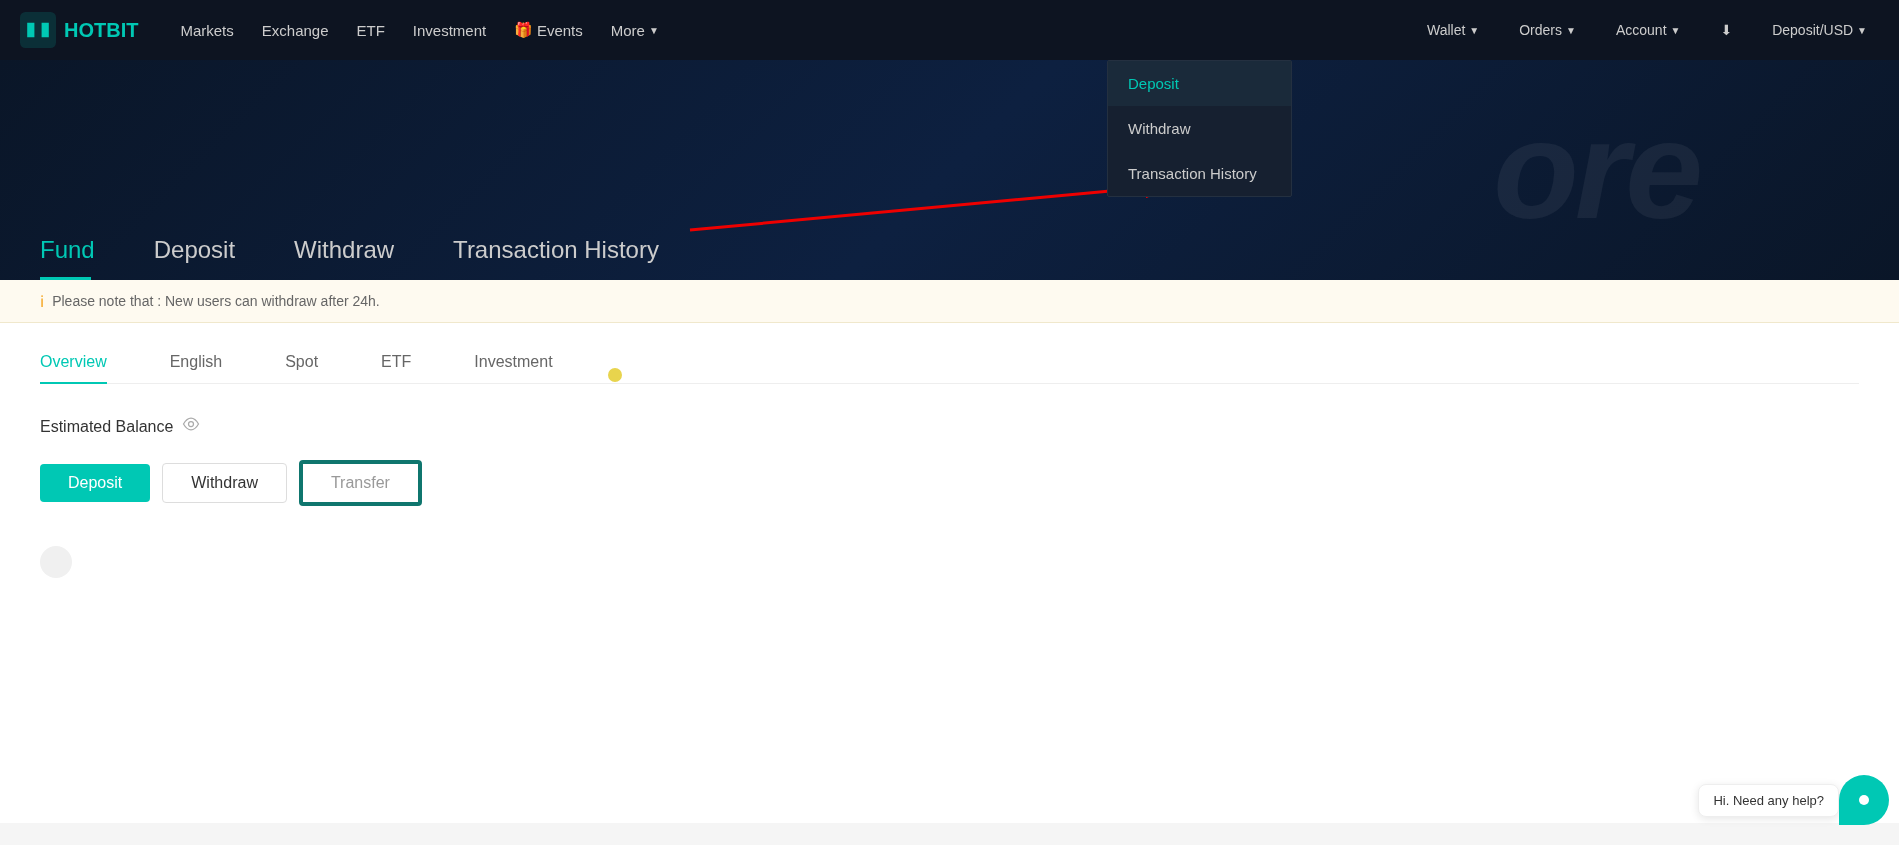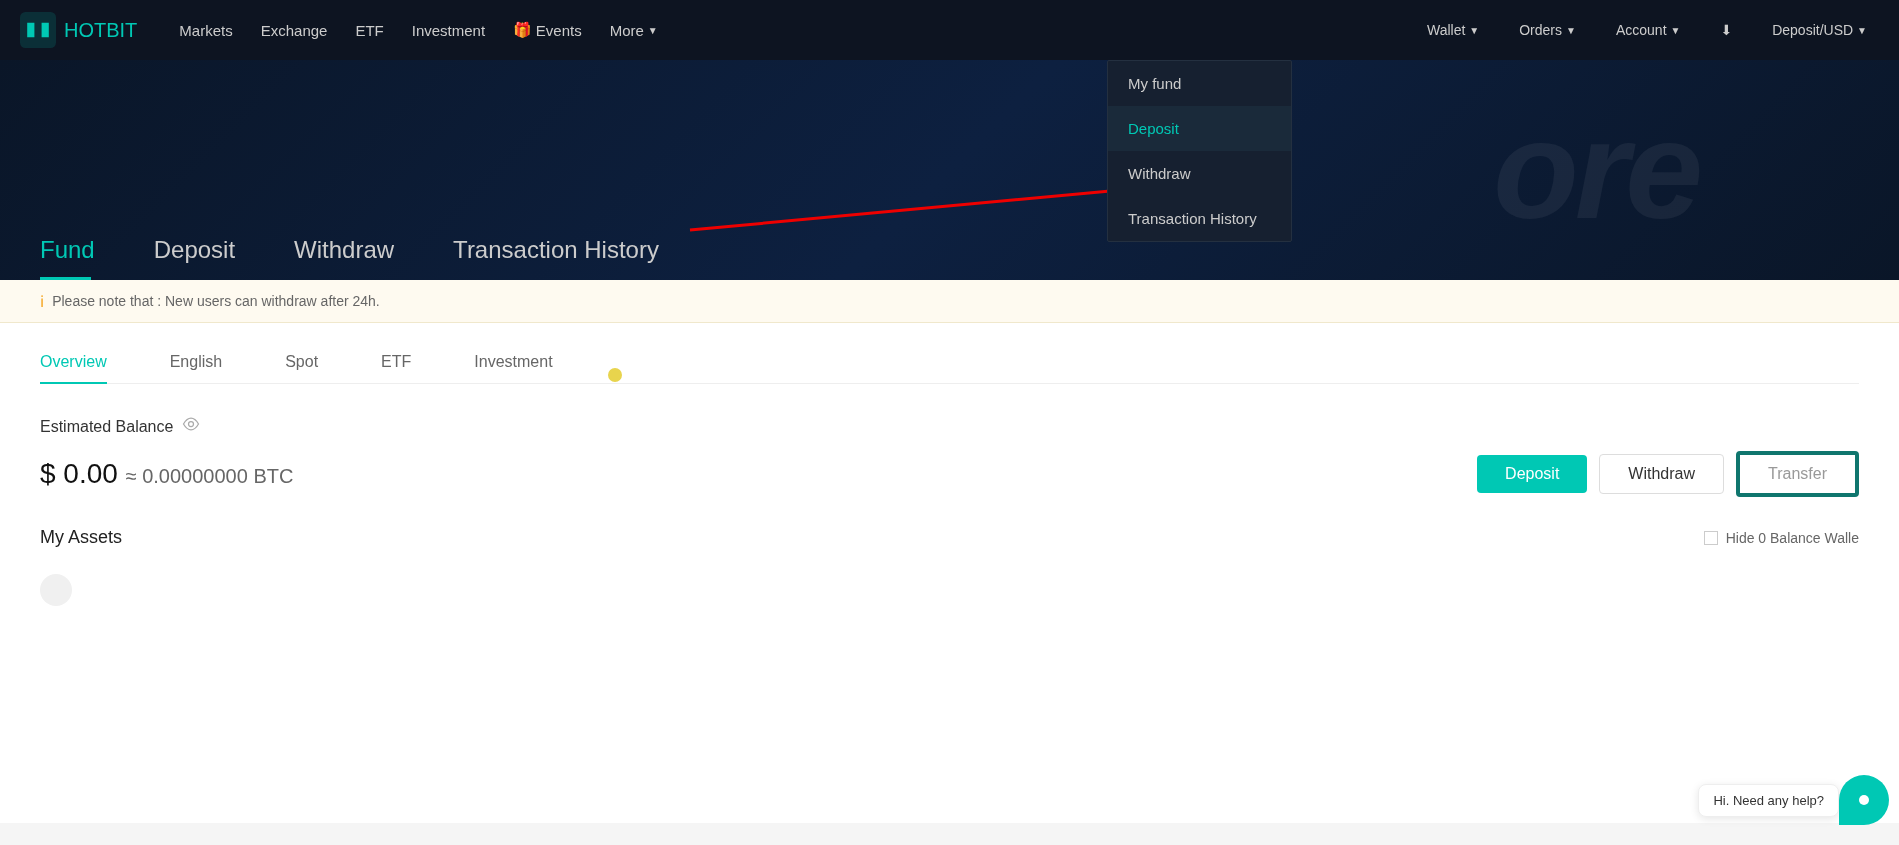--- a/index.html
+++ b/index.html
@@ -175,21 +175,21 @@
     .balance-section {
       margin-top: 20px;
       margin-bottom: 30px;
     }
     .balance-label {
       display: flex;
       align-items: center;
       gap: 8px;
       color: #333;
       font-size: 16px;
-      margin-bottom: 12px;
+      margin-bottom: 21px;
     }
     .eye-icon {
       color: #999;
       cursor: pointer;
       font-size: 18px;
     }
     .balance-row {
       display: flex;
       align-items: center;
       justify-content: space-between;
@@ -311,21 +311,21 @@
   </style>
 </head>
 <body>
 
 <nav class="navbar">
   <div class="logo">
     <svg class="logo-icon" viewBox="0 0 40 40" fill="none" xmlns="http://www.w3.org/2000/svg">
       <rect width="40" height="40" rx="6" fill="#00c8b4" opacity="0.15"></rect>
       <path d="M8 12 L16 12 L16 20 L24 20 L24 12 L32 12 L32 28 L24 28 L24 20 L16 20 L16 28 L8 28 Z" fill="#00c8b4"></path>
     </svg>
-    <span style="color:#00c8b4; font-size:20px; font-weight:400;">HOTBIT</span>
+    <span style="color:#00c8b4; font-size:20px; font-weight:700;">HOTBIT</span>
   </div>
 
   <div class="nav-links">
     <span class="nav-link">Markets</span>
     <span class="nav-link">Exchange</span>
     <span class="nav-link">ETF</span>
     <span class="nav-link">Investment</span>
     <span class="nav-link">
       🎁 <span>Events</span>
     </span>
@@ -349,21 +349,20 @@
       <span style="font-size:10px;">▼</span>
     </span>
     <span class="nav-link">⬇</span>
     <span class="nav-link">
       <span>Deposit/USD</span>
       <span style="font-size:10px;">▼</span>
     </span>
   </div>
 
   <div class="dropdown-overlay">
-    <span class="dropdown-item">My fund</span>
     <span class="dropdown-item active">Deposit</span>
     <span class="dropdown-item">Withdraw</span>
     <span class="dropdown-item">Transaction History</span>
   </div>
 </nav>
 
 <div class="hero" style="position:relative;">
   <div class="hero-watermark">ore</div>
 
   <svg style="position:absolute;top:0;left:0;width:100%;height:100%;pointer-events:none;z-index:10;" viewBox="0 0 1899 220">
@@ -405,43 +404,29 @@
       <span>Estimated Balance</span>
       <span class="eye-icon">
         
         <svg width="20" height="20" viewBox="0 0 24 24" fill="none" stroke="#aaa" stroke-width="1.5">
           <path d="M12 5C7 5 3 12 3 12s4 7 9 7 9-7 9-7-4-7-9-7z"></path>
           <circle cx="12" cy="12" r="3"></circle>
         </svg>
       </span>
     </div>
     <div class="balance-row">
-      <div>
-        <span class="balance-value">
-          <span>$</span>
-          <span>0.00</span>
-          <span class="balance-btc">≈ 0.00000000 BTC</span>
-        </span>
-      </div>
       <div class="balance-actions">
         <button class="btn-deposit">Deposit</button>
         <button class="btn-withdraw">Withdraw</button>
         <button class="btn-transfer">Transfer</button>
       </div>
     </div>
   </div>
 
   <div class="my-assets">
-    <div class="assets-header">
-      <span class="assets-title">My Assets</span>
-      <div class="hide-zero">
-        <span class="checkbox"></span>
-        <span>Hide 0 Balance Walle</span>
-      </div>
-    </div>
 
     <div style="display:flex; align-items:center; gap:12px; padding:10px 0;">
       <div style="width:32px;height:32px;border-radius:50%;background:#f0f0f0;"></div>
     </div>
   </div>
 </div>
 
 <div class="chat-widget">
   <div class="chat-bubble">Hi. Need any help?</div>
   <div class="chat-btn">

